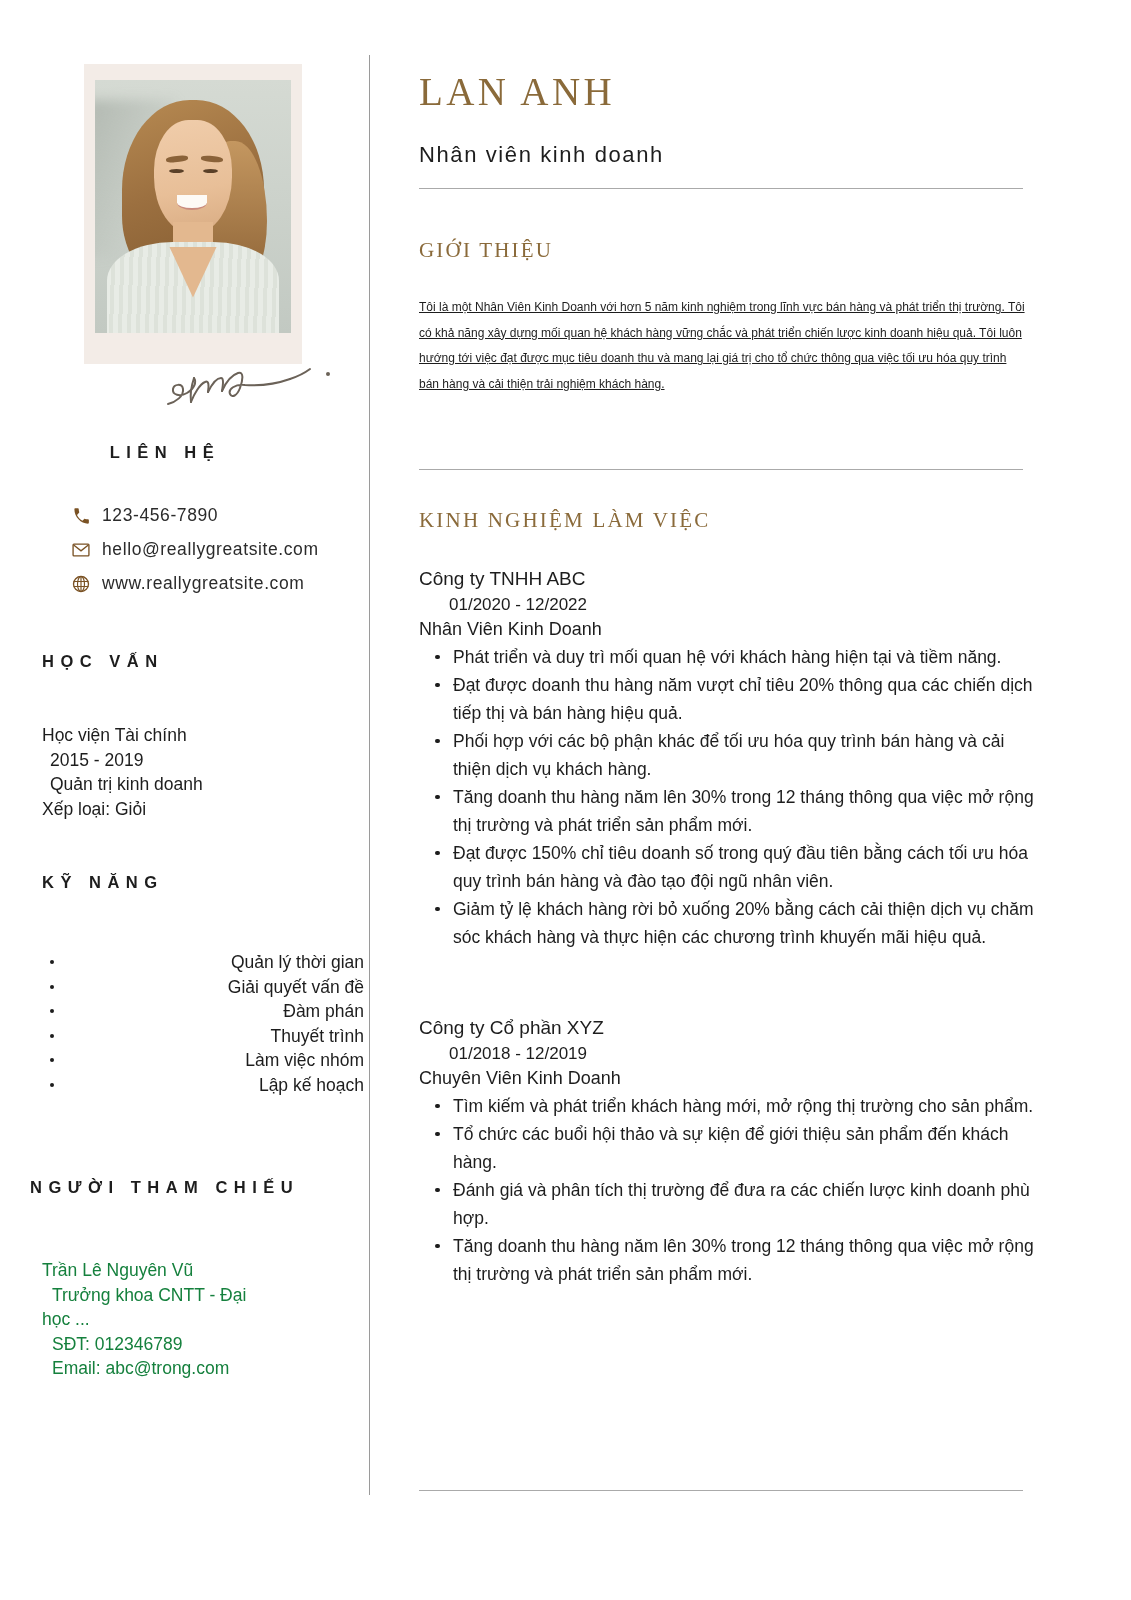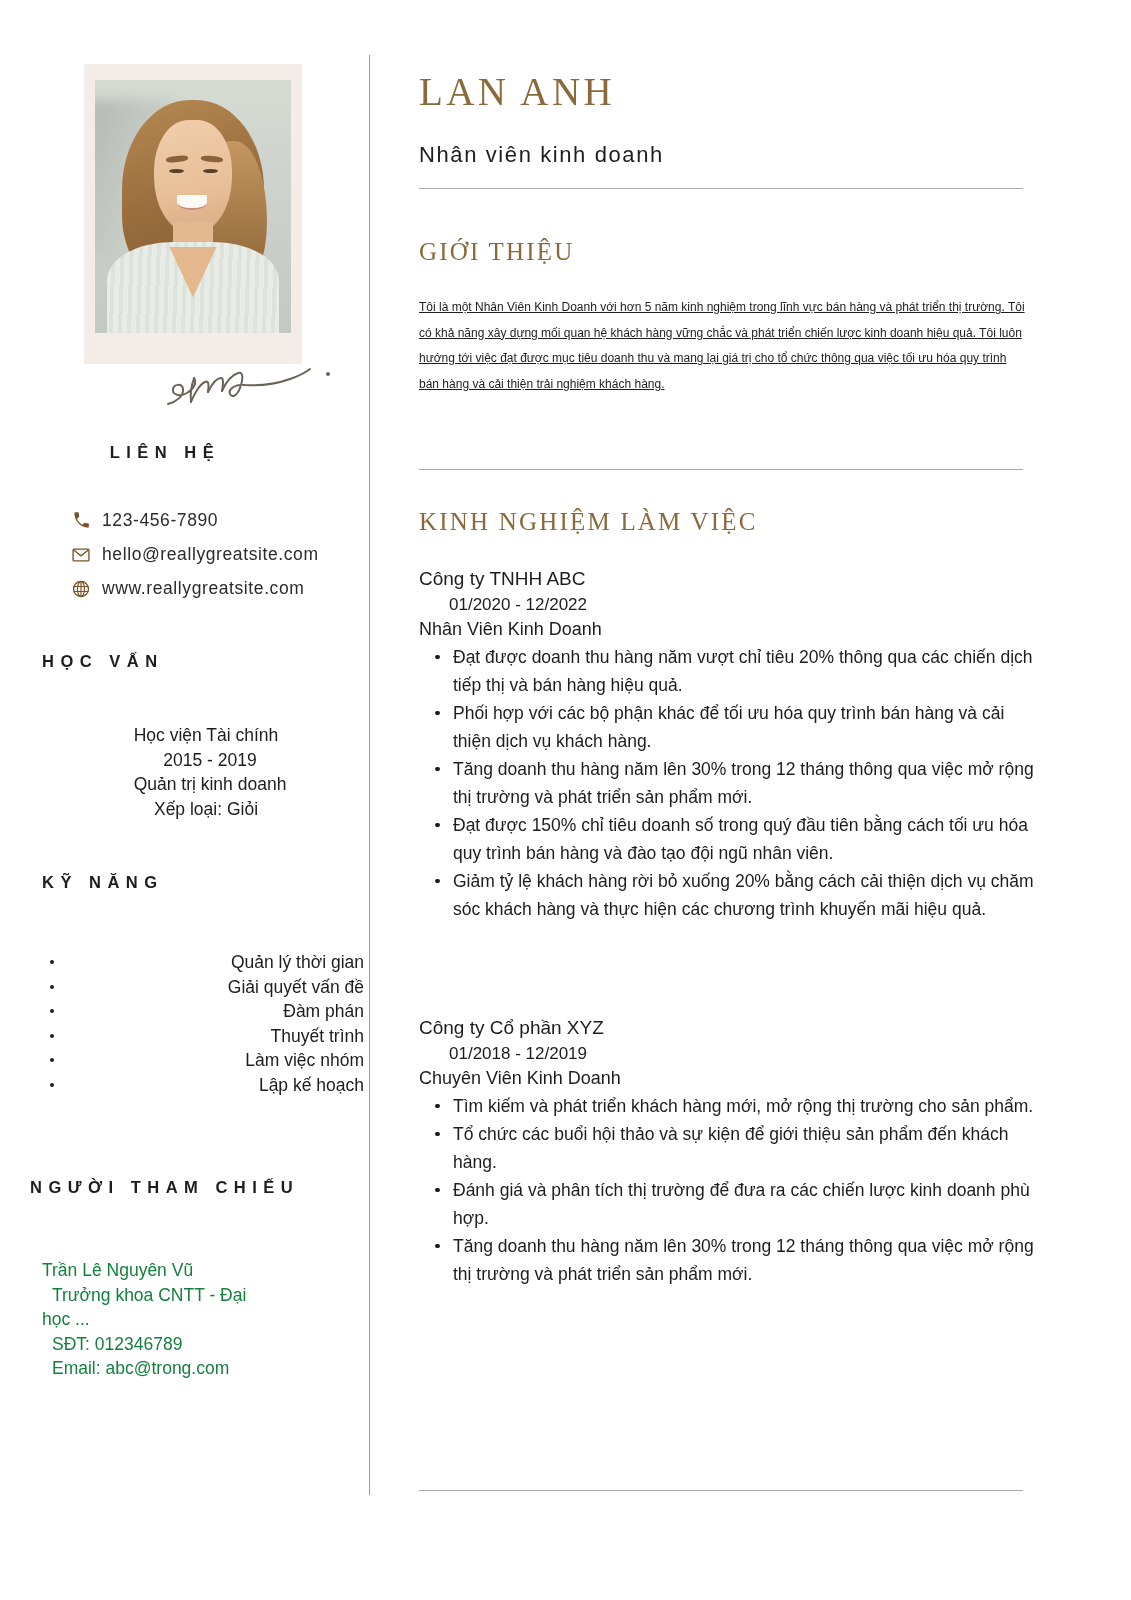--- a/index.html
+++ b/index.html
@@ -187,21 +187,20 @@
   }
 
   .contact-list {
     position: absolute;
     left: 68px;
     top: 505px;
     width: 300px;
   }
   .contact-row {
     display: flex;
-    align-items: center;
     height: 31px;
     margin-bottom: 3px;
   }
   .contact-icon {
     width: 26px;
     height: 22px;
     flex: 0 0 26px;
     display: flex;
     align-items: center;
     justify-content: center;
@@ -209,24 +208,23 @@
   .contact-text {
     font-size: 17.5px;
     color: #2b2b2b;
     letter-spacing: .6px;
     margin-left: 8px;
     white-space: nowrap;
   }
 
   .edu-block {
     position: absolute;
-    left: 56px;
+    left: 42px;
     top: 723px;
     width: 300px;
-    text-align: center;
   }
   .edu-line {
     font-size: 17.5px;
     color: #1d1d1d;
     line-height: 24.5px;
     white-space: nowrap;
   }
   .edu-line.indent { padding-left: 8px; }
 
   .skills-list {
@@ -304,21 +302,21 @@
     background: #aaaaaa;
   }
   .rule-1 { top: 188px; }
   .rule-2 { top: 469px; }
   .rule-3 { top: 1490px; }
 
   .serif-heading {
     position: absolute;
     left: 50px;
     font-family: "Liberation Serif", serif;
-    font-size: 25px;
+    font-size: 21px;
     letter-spacing: 2.2px;
     color: #8a6a3a;
     font-weight: 400;
   }
   .head-gioithieu { top: 238px; }
   .head-kinhnghiem { top: 508px; }
 
   .summary {
     position: absolute;
     left: 50px;
@@ -492,20 +490,21 @@
 
     <div class="rule rule-2"></div>
 
     <div class="serif-heading head-kinhnghiem">KINH NGHIỆM LÀM VIỆC</div>
 
     <div class="exp-block exp-1">
       <div class="exp-company">Công ty TNHH ABC</div>
       <div class="exp-dates">01/2020 - 12/2022</div>
       <div class="exp-role">Nhân Viên Kinh Doanh</div>
       <ul class="exp-bullets">
+        <li>Phát triển và duy trì mối quan hệ với khách hàng hiện tại và tiềm năng.</li>
         <li>Đạt được doanh thu hàng năm vượt chỉ tiêu 20% thông qua các chiến dịch tiếp thị và bán hàng hiệu quả.</li>
         <li>Phối hợp với các bộ phận khác để tối ưu hóa quy trình bán hàng và cải thiện dịch vụ khách hàng.</li>
         <li>Tăng doanh thu hàng năm lên 30% trong 12 tháng thông qua việc mở rộng thị trường và phát triển sản phẩm mới.</li>
         <li>Đạt được 150% chỉ tiêu doanh số trong quý đầu tiên bằng cách tối ưu hóa quy trình bán hàng và đào tạo đội ngũ nhân viên.</li>
         <li>Giảm tỷ lệ khách hàng rời bỏ xuống 20% bằng cách cải thiện dịch vụ chăm sóc khách hàng và thực hiện các chương trình khuyến mãi hiệu quả.</li>
       </ul>
     </div>
 
     <div class="exp-block exp-2">
       <div class="exp-company">Công ty Cổ phần XYZ</div>

